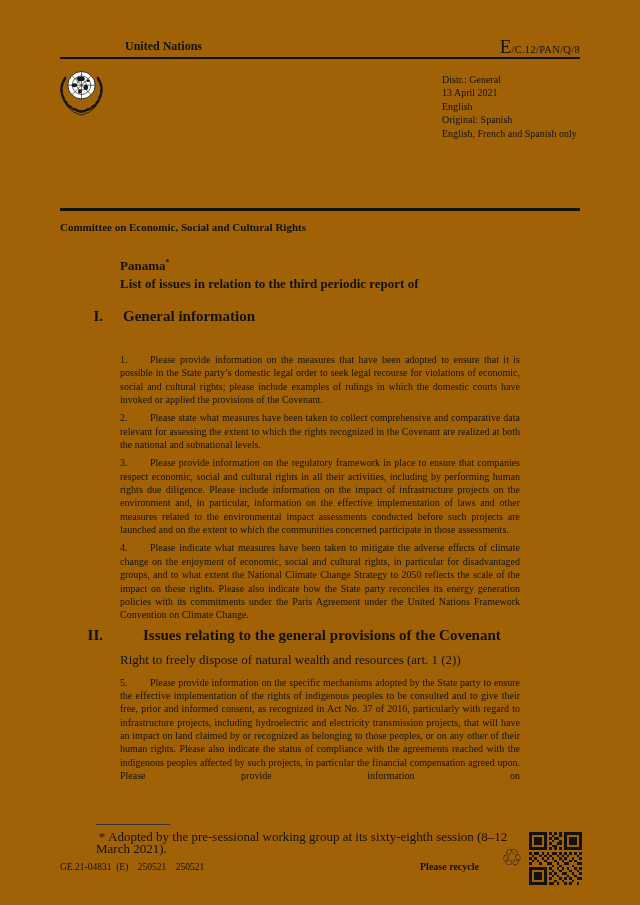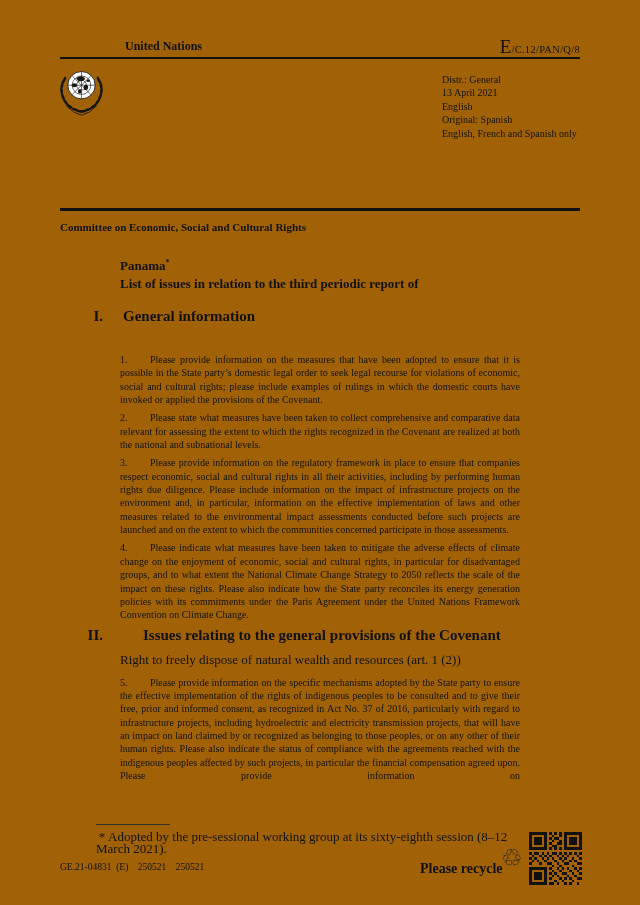--- a/index.html
+++ b/index.html
@@ -31,21 +31,21 @@
   .para.first{margin-top:27px;}
   .para.cont{text-align-last:justify;}
   .pnum{display:inline-block;width:30px;}
   .subhead{margin:7px 0 0 60px;font-size:13px;font-weight:normal;}
   .para5{margin-top:8px;}
   
   .fn-sep{position:absolute;left:96px;top:824px;width:74px;height:1px;background:#333;}
   .footnote{position:absolute;left:96px;top:831px;width:420px;font-size:13px;line-height:12px;}
   .footnote .fmark{display:inline-block;width:12px;text-align:center;}
   .ge-code{position:absolute;left:60px;top:862px;font-size:9.5px;white-space:pre;}
-  .recycle-label{position:absolute;left:420px;top:861px;font-size:14px;font-weight:bold;text-align:right;}
+  .recycle-label{position:absolute;left:420px;top:861px;font-size:10px;font-weight:bold;text-align:right;}
   .recycle-icon{position:absolute;left:501px;top:846px;font-size:24px;line-height:24px;
     font-family:"DejaVu Sans",sans-serif;color:#222;}
   .qr{position:absolute;left:529px;top:832px;width:53px;height:53px;}
 </style>
 </head>
 <body>
 
 <div class="page">
 
   <div class="org-name">United Nations</div>

